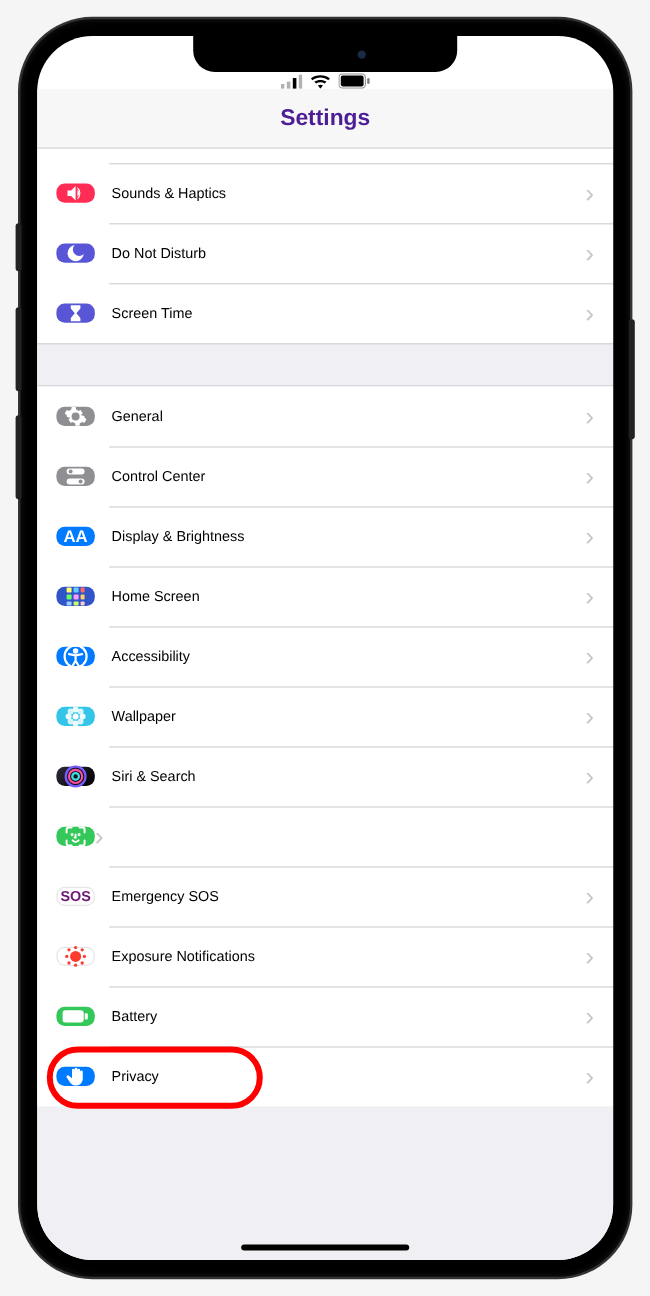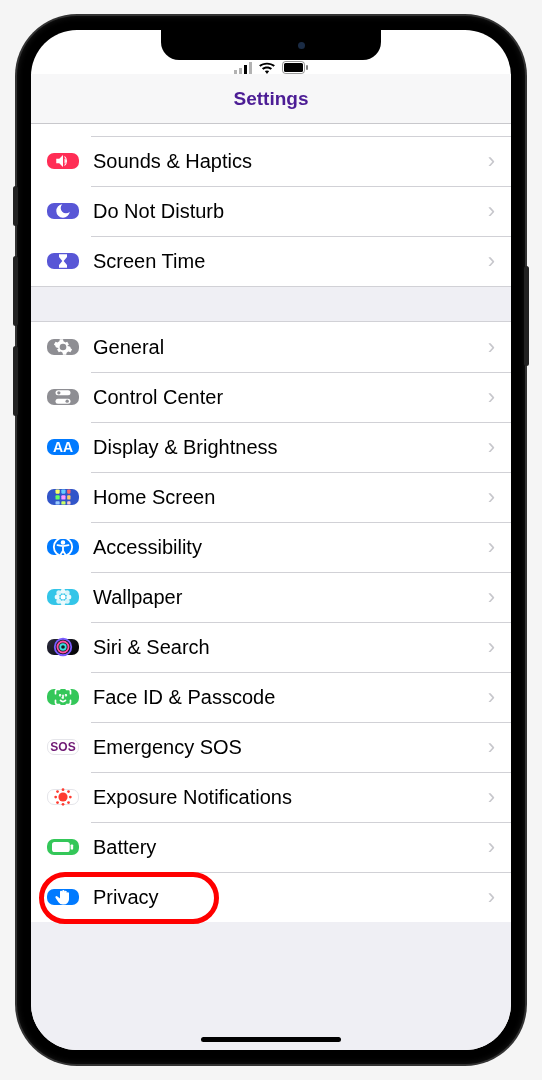--- a/index.html
+++ b/index.html
@@ -103,21 +103,21 @@
   .icon-box {
     width: 32px; height: 16px;
     border-radius: 7px;
     display:flex; align-items:center; justify-content:center;
     flex-shrink:0;
     color:#fff;
     font-size:18px;
   }
   .row-label {
     flex: 1;
-    font-size: 20px;
+    font-size: 12px;
     color: #000;
     padding-left: 14px;
     font-weight: 400;
   }
   .chevron {
     color: #c7c7cc;
     font-size: 22px;
     font-weight: 300;
   }
   .home-indicator {
@@ -316,21 +316,20 @@
         </div>
         <div class="row">
           <div class="icon-box" style="background:#34c759">
             <svg width="20" height="20" viewBox="0 0 24 24" fill="none" stroke="#fff" stroke-width="2" stroke-linecap="round">
                 <path d="M3 8V5a2 2 0 0 1 2-2h3M21 8V5a2 2 0 0 0-2-2h-3M3 16v3a2 2 0 0 0 2 2h3M21 16v3a2 2 0 0 1-2 2h-3"></path>
                 <circle cx="8.5" cy="10" r="0.5" fill="#fff"></circle>
                 <circle cx="15.5" cy="10" r="0.5" fill="#fff"></circle>
                 <path d="M12 10v3h-1M9 16c1 1 2 1.5 3 1.5s2-.5 3-1.5"></path>
               </svg>
           </div>
-          <div class="row-label">Face ID &amp; Passcode</div>
           <div class="chevron">›</div>
         </div>
         <div class="row">
           <div class="icon-box" style="background:#fff;color:#701a75;font-weight:800;font-size:12px;border:0.5px solid #e5e5ea">SOS</div>
           <div class="row-label">Emergency SOS</div>
           <div class="chevron">›</div>
         </div>
         <div class="row">
           <div class="icon-box" style="background:#fff;border:0.5px solid #e5e5ea">
             <svg width="22" height="22" viewBox="0 0 24 24" fill="#ff3b30">

